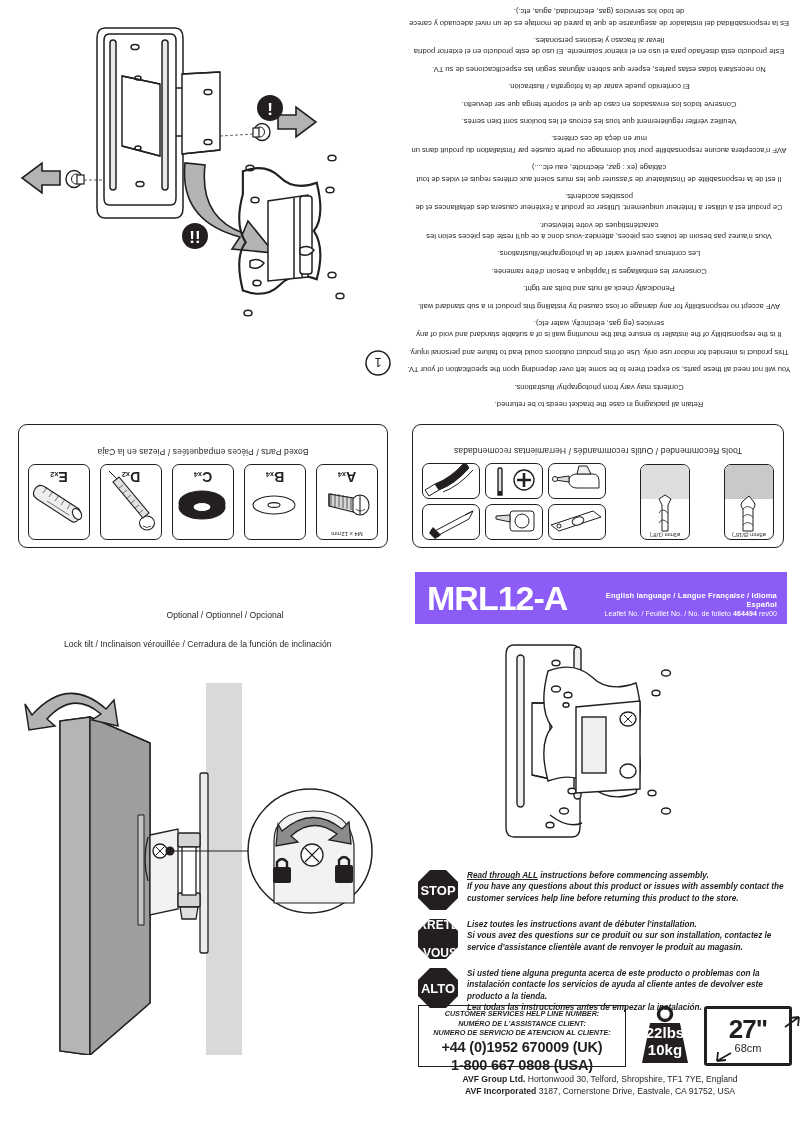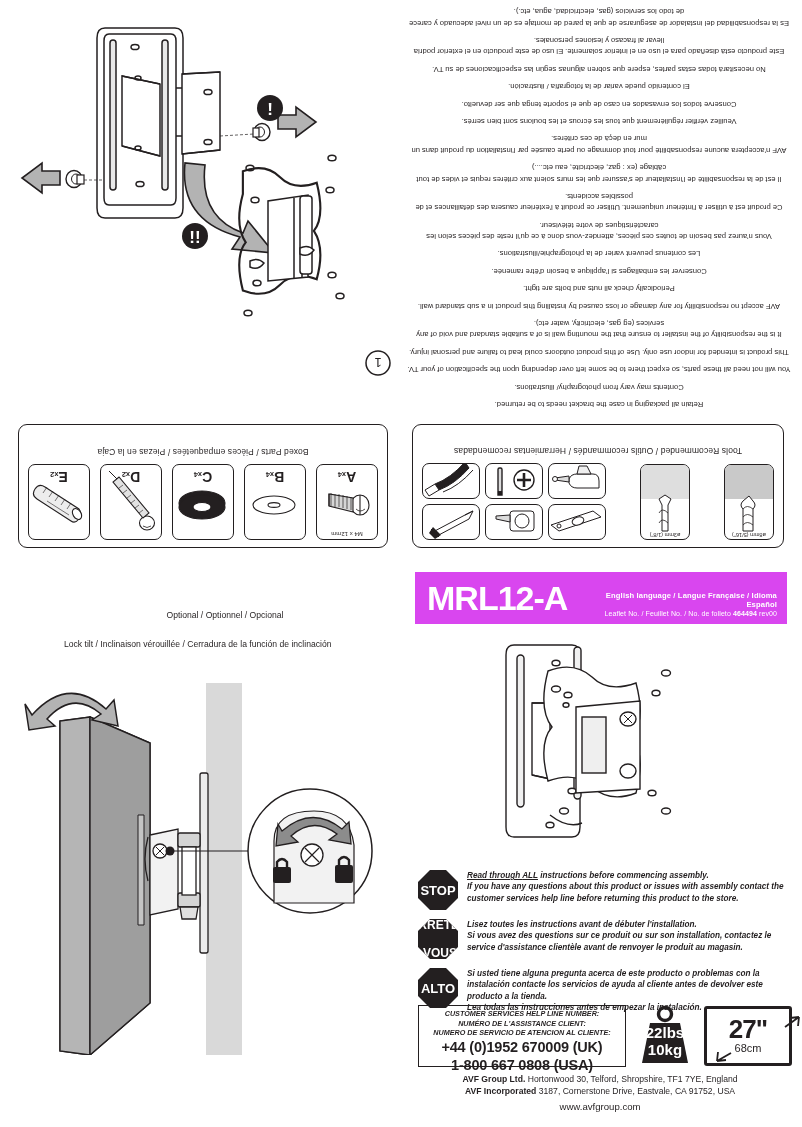--- a/index.html
+++ b/index.html
@@ -9,21 +9,21 @@
   .rot180{transform:rotate(180deg);}
   
   .panel{border:1.6px solid #231f20;border-radius:9px;box-sizing:border-box;background:#fff;}
   .tile{border:1.2px solid #231f20;border-radius:7px;box-sizing:border-box;background:#fff;
         position:relative;overflow:hidden;}
   .panel-caption{font-size:8.5px;text-align:center;letter-spacing:.1px;}
   
   .legal{font-size:7.6px;line-height:1.5;text-align:center;color:#231f20;}
   .legal p{margin:0 0 6px 0;}
   
-  .hdr{background:#d946ef;color:#fff;display:flex;align-items:stretch;}
+  .hdr{background:#8b5cf6;color:#fff;display:flex;align-items:stretch;}
   .hdr-model{font-size:34px;font-weight:bold;letter-spacing:-1px;line-height:1;
              display:flex;align-items:center;padding:0 10px 0 12px;}
   .hdr-right{flex:1;display:flex;flex-direction:column;justify-content:space-around;
              align-items:flex-end;padding:6px 10px 6px 0;text-align:right;}
   .hdr-lang{font-size:7.6px;font-weight:bold;letter-spacing:.15px;margin-top:12px;}
   .hdr-leaf{font-size:7px;letter-spacing:.1px;}
   .hdr-leaf b{font-weight:bold;}
   
   .warn-row{display:flex;align-items:flex-start;margin-bottom:9px;}
   .octagon{width:40px;height:40px;flex:0 0 40px;background:#231f20;color:#fff;
@@ -484,14 +484,13 @@
   </div>
 </div>
 
 <div class="abs footer" style="left:400px;top:1073px;width:400px;">
   <div>
     <b>AVF Group Ltd.</b><span> Hortonwood 30, Telford, Shropshire, TF1 7YE, England</span>
   </div>
   <div>
     <b>AVF Incorporated</b><span> 3187, Cornerstone Drive, Eastvale, CA 91752, USA</span>
   </div>
-  <div class="url" style="margin-top:2px;">www.avfgroup.com</div>
 </div>
 
 </body></html>

